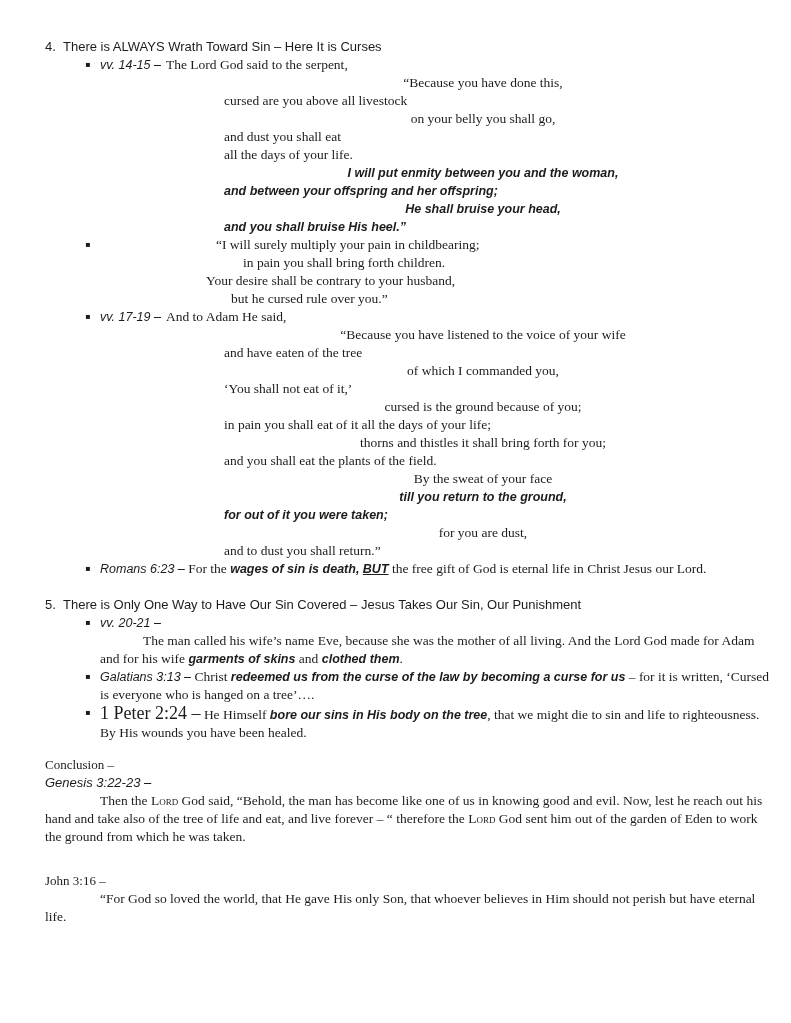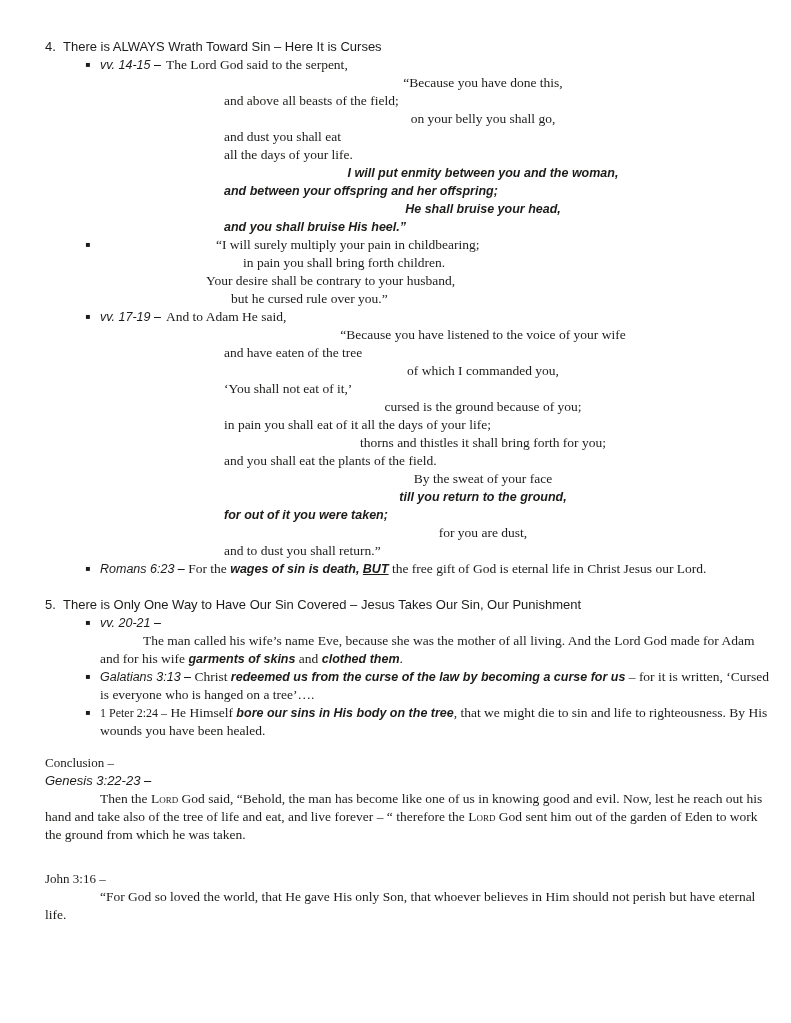--- a/index.html
+++ b/index.html
@@ -35,21 +35,21 @@
     top: -2px;
   }
   .bbody { flex: 1; min-width: 0; }
 
   .ref {
     font-family: "Liberation Sans", sans-serif;
     font-style: italic;
     font-size: 12.5px;
   }
   .bline .ref { margin-right: 5px; }
-  .ref-roman { font-family: "Liberation Serif", serif; font-style: normal; font-size: 12px; margin-top: 28px; }
+  .ref-roman { font-family: "Liberation Serif", serif; font-style: normal; font-size: 18px; margin-top: 28px; }
 
   .emph {
     font-family: "Liberation Sans", sans-serif;
     font-weight: bold;
     font-style: italic;
     font-size: 12.5px;
   }
   .u { text-decoration: underline; }
 
   
@@ -89,21 +89,21 @@
       <span class="sec-title">There is ALWAYS Wrath Toward Sin – Here It is Curses</span>
     </div>
 
     <div class="bullet">
       <span class="marker"></span>
       <div class="bbody">
         <div class="bline">
           <span class="ref">vv. 14-15 –</span><span class="serif">The Lord God said to the serpent,</span>
         </div>
         <div class="q-a">“Because you have done this,</div>
-        <div class="q-b">and above all beasts of the field;</div>
+        <div class="q-b">cursed are you above all livestock</div>
         <div class="q-a">on your belly you shall go,</div>
         <div class="q-b">and dust you shall eat</div>
         <div class="q-b">all the days of your life.</div>
         <div class="q-a emph">I will put enmity between you and the woman,</div>
         <div class="q-b emph">and between your offspring and her offspring;</div>
         <div class="q-a emph">He shall bruise your head,</div>
         <div class="q-b emph">and you shall bruise His heel.”</div>
       </div>
     </div>
 

